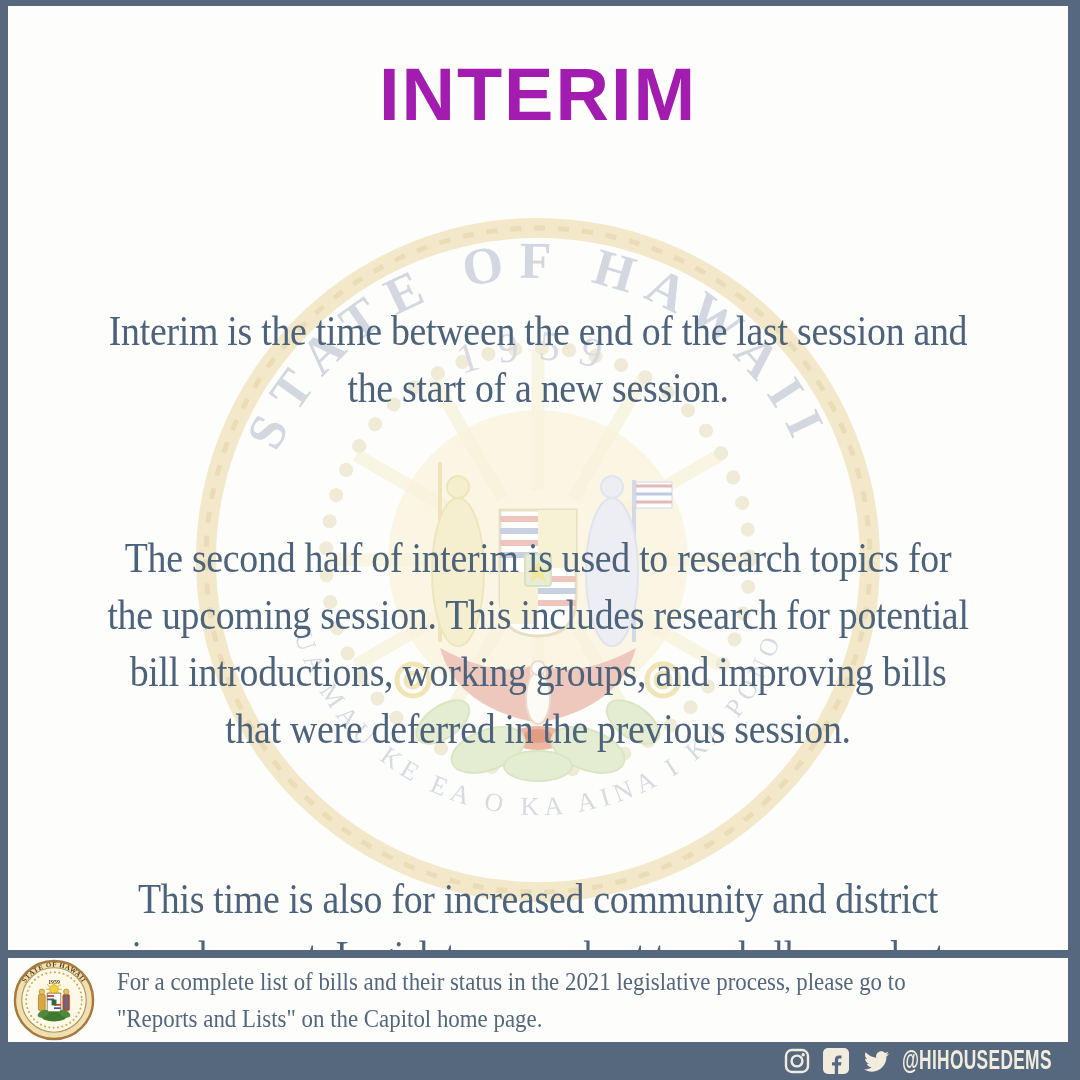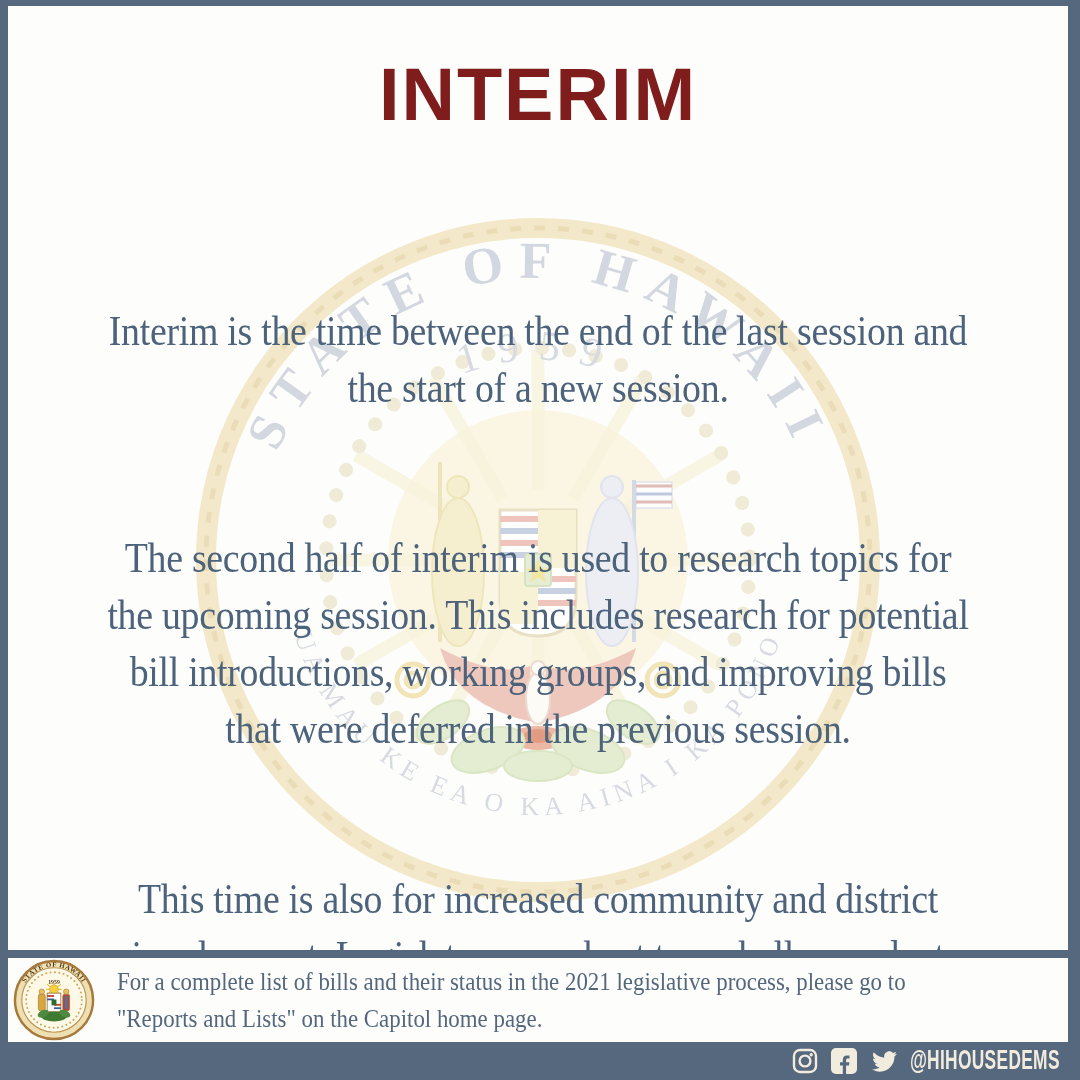--- a/index.html
+++ b/index.html
@@ -13,32 +13,32 @@
     position:absolute;left:8px;top:6px;width:1060px;height:944px;
     background:#fdfdfc;overflow:hidden;
   }
   .footer-strip{
     position:absolute;left:8px;top:958px;width:1060px;height:84px;
     background:#fdfdfc;display:flex;align-items:center;
   }
   .bottom-bar{
     position:absolute;left:0;top:1042px;width:1080px;height:38px;
     display:flex;align-items:center;justify-content:flex-end;
-    gap:13px;padding-right:20px;box-sizing:border-box;
+    gap:13px;padding-right:28px;box-sizing:border-box;
   }
   
   .watermark{
     position:absolute;left:50%;top:204px;margin-left:-350px;
     width:700px;height:700px;opacity:.9;pointer-events:none;
   }
   
   .title{
     position:absolute;top:48px;left:0;width:100%;text-align:center;
     font-family:"Liberation Sans", sans-serif;font-weight:700;
-    font-size:74px;line-height:1.1;color:#7f1d1d;letter-spacing:2px;
+    font-size:74px;line-height:1.1;color:#a21caf;letter-spacing:2px;
   }
   .subtitle-row{
     position:absolute;top:158px;left:0;width:100%;text-align:center;
   }
   .subtitle{
     display:inline-block;
     font-family:"Liberation Sans", sans-serif;font-weight:700;
     font-size:44px;line-height:1.1;color:#5a6b81;letter-spacing:1px;
     transform:scaleX(0.88);transform-origin:50% 50%;white-space:nowrap;
   }

